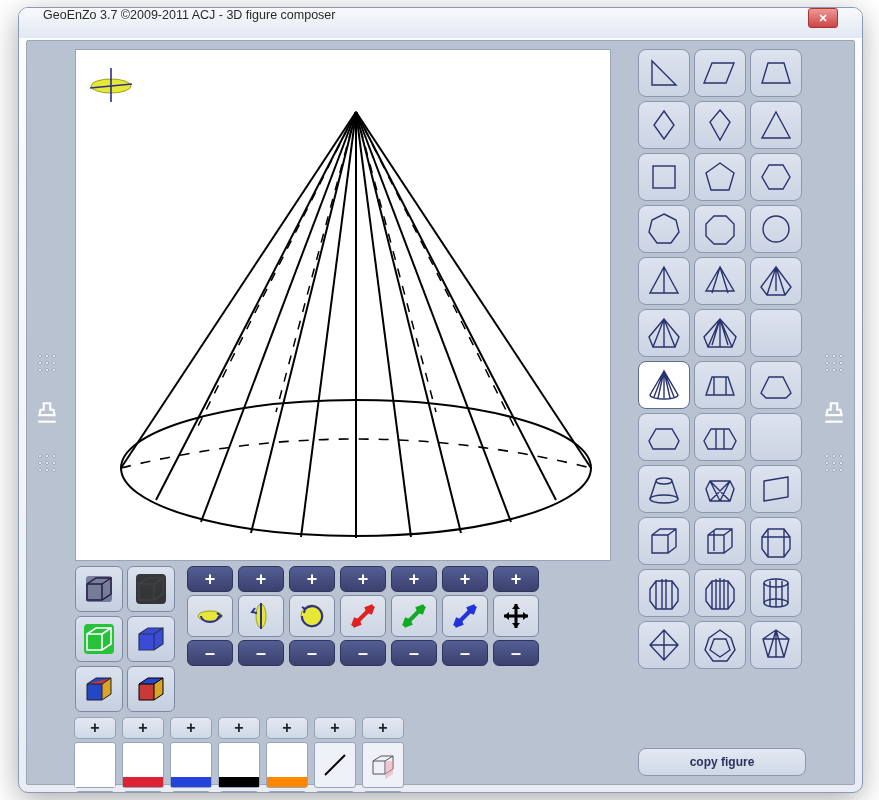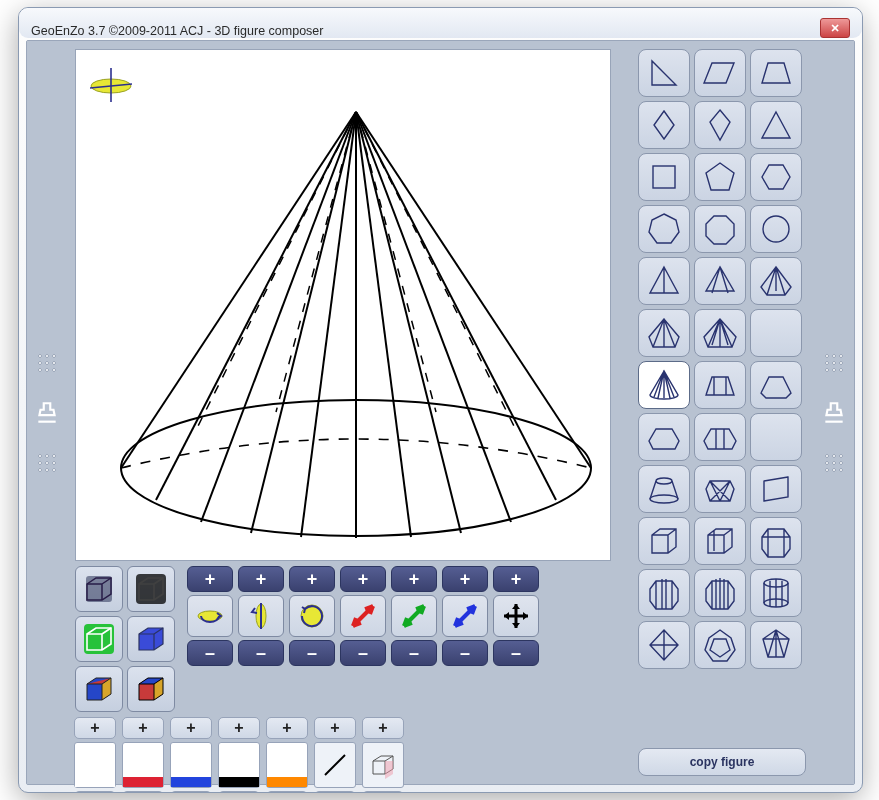--- a/index.html
+++ b/index.html
@@ -6,22 +6,22 @@
   .host{position:relative;width:879px;height:800px;}
 
   
   .shadow{position:absolute;left:18px;top:7px;width:843px;height:784px;border-radius:10px;
           box-shadow:0 8px 30px rgba(0,0,0,.35);background:#fff;}
 
   
   .win{position:absolute;left:18px;top:7px;width:843px;height:784px;border-radius:10px;overflow:hidden;
        background:linear-gradient(#fdfdfd,#e9edf3);border:1px solid #8a9ab2;}
 
-  .titlebar{height:30px;display:flex;align-items:flex-end;padding:0 12px;
-            background:linear-gradient(#f7f9fc,#e2e8f2);border-radius:9px;}
+  .titlebar{height:30px;display:flex;align-items:flex-start;padding:0 24px;
+            background:linear-gradient(#f7f9fc,#e2e8f2);}
   .title-text{flex:1;color:#2a2a2a;font-size:12.5px;}
   .close-btn{width:28px;height:18px;border-radius:3px;display:flex;align-items:center;justify-content:center;
              background:linear-gradient(#e99,#c44);border:1px solid #a33;color:#fff;font-weight:bold;font-size:11px;cursor:default;}
 
   
   .client{position:absolute;left:7px;right:7px;top:32px;bottom:7px;background:#b8c2d1;border:1px solid #9aa6ba;border-radius:2px;}
 
   
   .rail{position:absolute;top:0;bottom:0;width:40px;background:#b8c2d1;display:flex;flex-direction:column;
         align-items:center;justify-content:center;gap:28px;}

